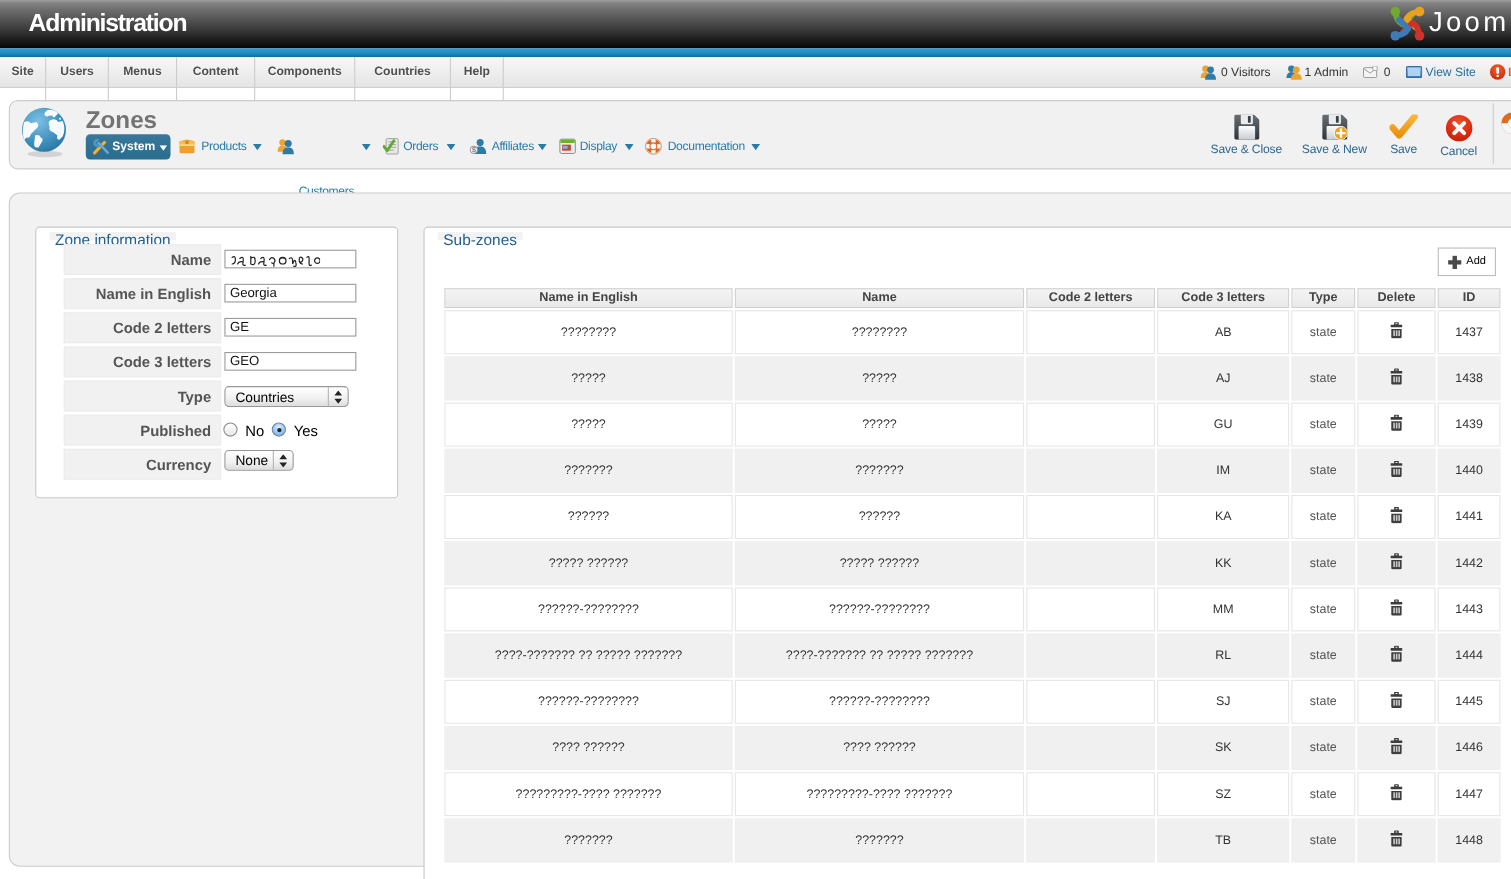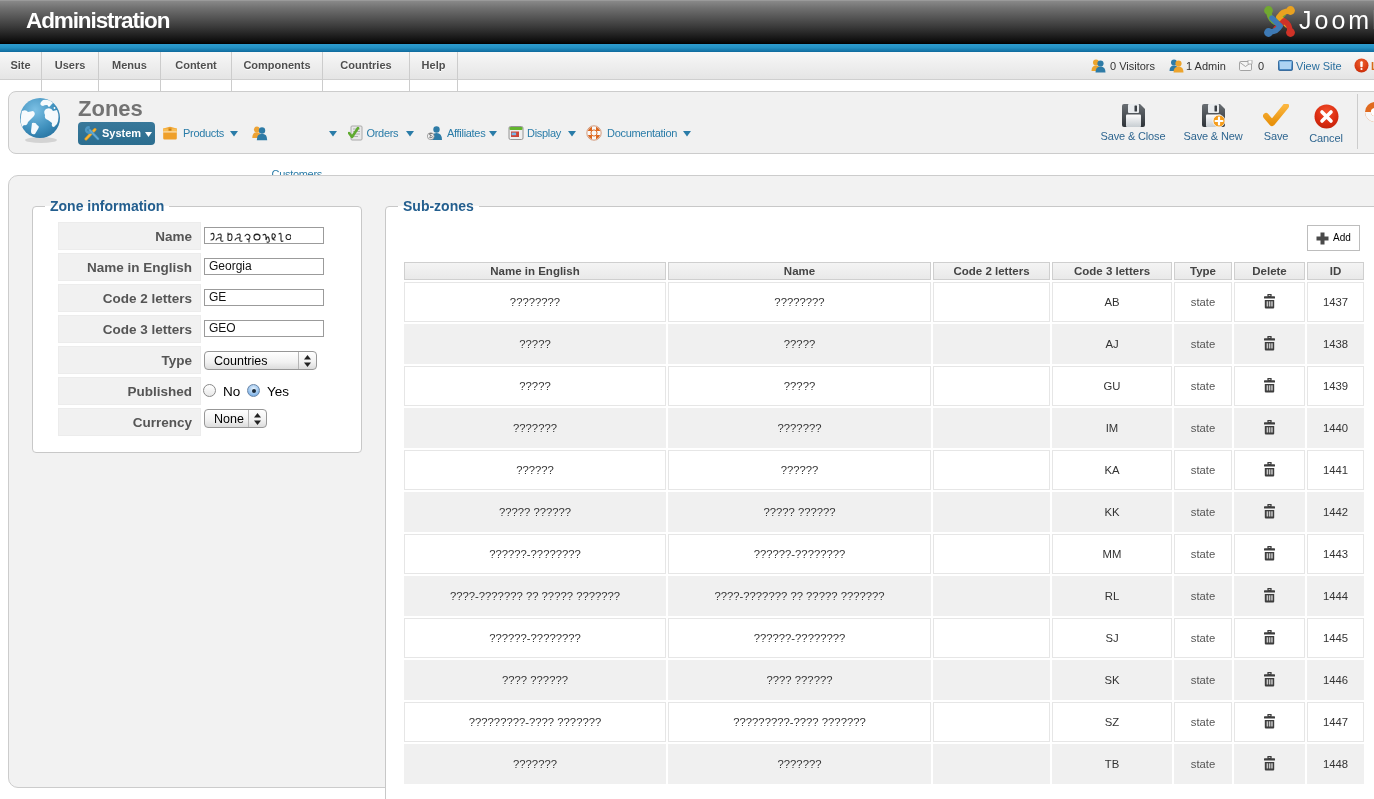--- a/index.html
+++ b/index.html
@@ -41,22 +41,22 @@
 .tbtn { position:absolute; top:104px; text-align:center; color:#2f6690; font-size:11px; letter-spacing:-0.15px; }
 .tbtn svg { display:block; margin:0 auto 3px auto; }
 #tbsep { left:1357px; top:94px; width:1px; height:55px; background:#ccc; }
 
 
 #wrapper { left:8px; top:175px; width:1520px; height:613px; background:#f2f2f2;
   border:1px solid #ccc; border-radius:10px; }
 
 
 .fset { position:absolute; background:#fff; border:1px solid #c8c8c8; border-radius:4px; }
-.legend { position:absolute; font-size:14px; font-weight:bold; color:#235e8e;
-  padding:0 5px; background:linear-gradient(#f2f2f2 50%, #ffffff 50%); line-height:15px; }
+.legend { position:absolute; font-size:14px; font-weight:normal; color:#235e8e;
+  padding:0 5px; background:linear-gradient(#f2f2f2 50%, #ffffff 50%); line-height:15px;margin-top:12px; }
 
 
 .frow { position:absolute; left:58px; width:143px; height:28px; background:#f1f1f1;
   border:1px solid #ececec; }
 .flabel { position:absolute; right:8px; top:0; line-height:27px; font-size:13.5px;
   font-weight:bold; color:#555; white-space:nowrap; }
 .tinput { position:absolute; left:204px; width:120px; height:17px; background:#fff;
   border:1px solid #9b9b9b; font-size:12px; color:#111; line-height:15px; padding-left:4px; }
 .macsel { position:absolute; left:204px; height:19px; border:1px solid #979797; border-radius:4px;
   background:linear-gradient(#ffffff, #f1f1f1 60%, #dcdcdc); font-size:12.5px; color:#000; }

